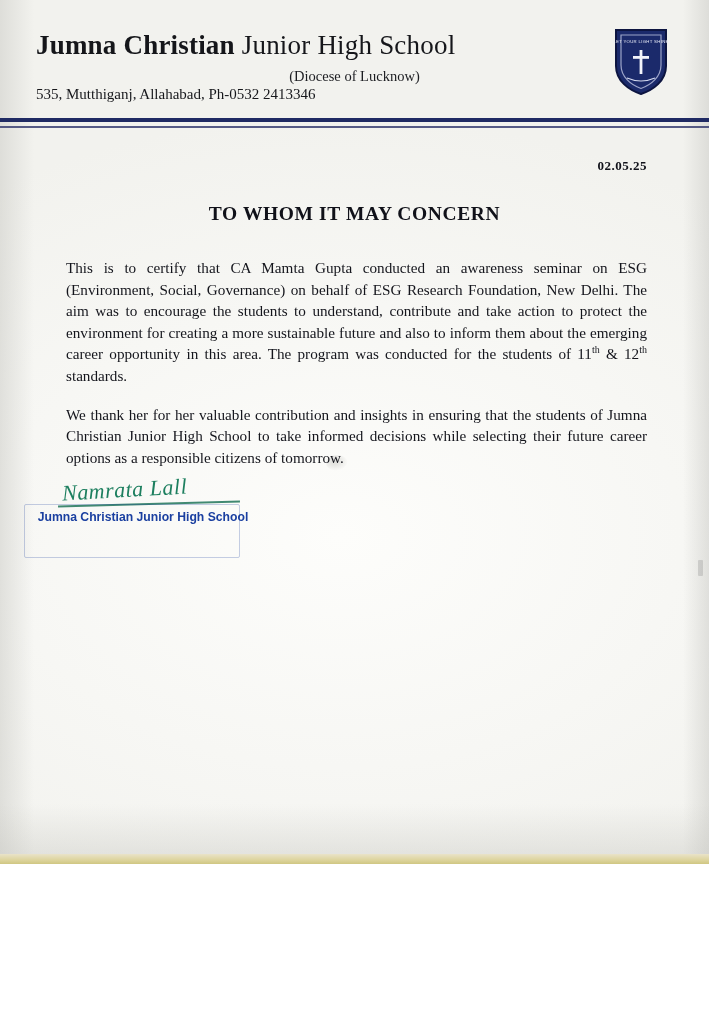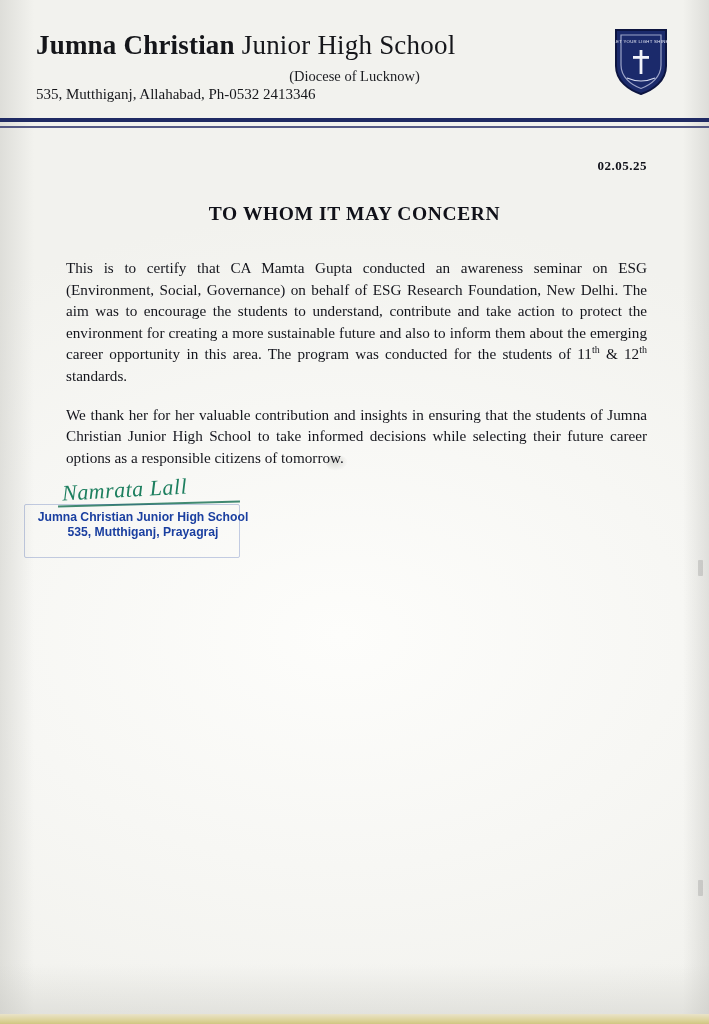--- a/index.html
+++ b/index.html
@@ -10,21 +10,21 @@
   body {
     width: 709px;
     height: 1024px;
     font-family: "Liberation Serif", serif;
     overflow: hidden;
   }
 
   .page {
     position: relative;
     width: 709px;
-    height: 1024px;
+    height: 864px;
     background:
       radial-gradient(ellipse 620px 420px at 48% 62%, #fdfdfb 0%, #f7f7f4 55%, #f2f2ee 100%),
       linear-gradient(180deg, #fbfbf9 0%, #f6f6f3 40%, #f1f1ed 100%);
     box-sizing: border-box;
     overflow: hidden;
     text-decoration: underline;
   }
 
   
   .scan-shade-left {
@@ -298,17 +298,16 @@
     <p class="para">We thank her for her valuable contribution and insights in ensuring that the students of Jumna Christian Junior High School to take informed decisions while selecting their future career options as a responsible citizens of tomorrow.</p>
   </div>
 
 
   <div class="signature">Namrata Lall</div>
   <div class="sig-underline"></div>
 
   <div class="stamp-box"></div>
   <div class="stamp-block">
     <div class="stamp-line-2">Jumna Christian Junior High School</div>
-    <div class="stamp-line-3">535, Mutthiganj, Prayagraj</div>
   </div>
 
   <div class="bottom-edge"></div>
 </div>
 
 </body></html>

